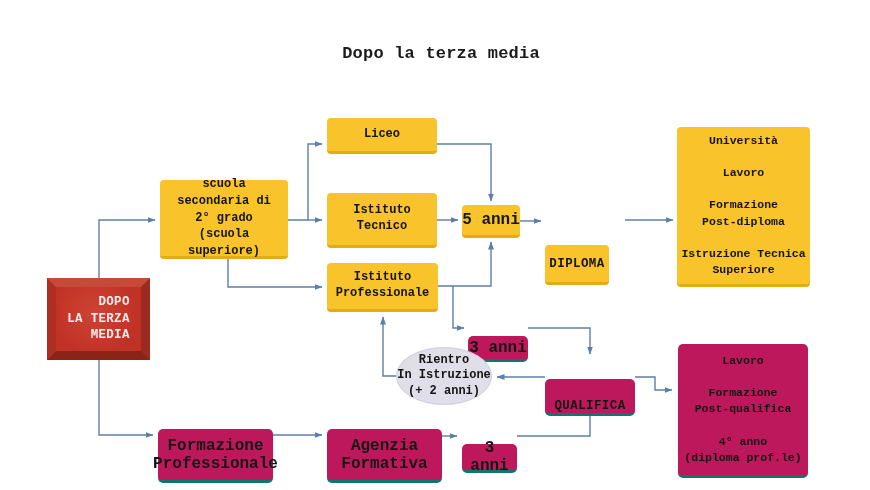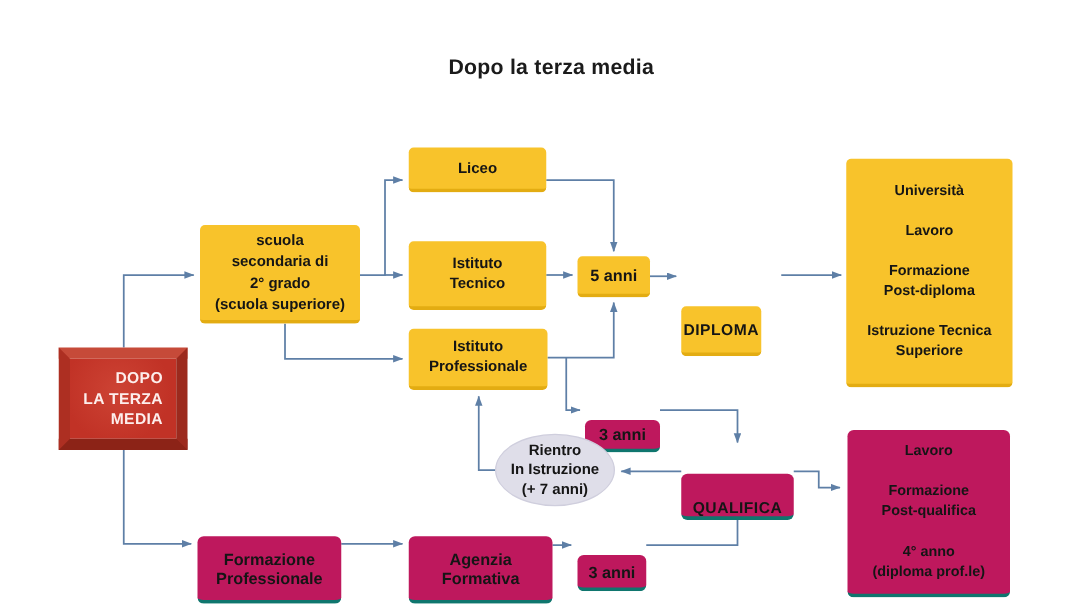--- a/index.html
+++ b/index.html
@@ -1,21 +1,21 @@
 <!DOCTYPE html>
 <html><head>
 <meta charset="utf-8">
 <style>
   * { margin: 0; padding: 0; box-sizing: border-box; }
   html,body { background:#ffffff; }
   .stage {
     position: relative;
     width: 870px; height: 490px;
     background: #ffffff;
-    font-family: Liberation Sans, sans-serif;
+    font-family: Liberation Mono, monospace;
     overflow: hidden;
   }
   .title {
     position: absolute; left: 0; top: 44px; width: 882px;
     text-align: center;
     font-size: 17px; font-weight: bold; color: #1b1b1b;
     letter-spacing: .2px;
   }
   svg.wires { position:absolute; left:0; top:0; z-index:1; }
   .node {
@@ -28,21 +28,21 @@
     background: #F8C32B;
     border-radius: 4px;
     border-bottom: 3px solid #e3ac12;
   }
   .blue {
     background: #be185d;
     border-radius: 5px;
     border-bottom: 3px solid #0f766e;
     margin-top: 21px;
   }
-  .small { font-size: 13px; }
+  .small { font-size: 16px; }
   .node-start {
     background: radial-gradient(circle at 45% 40%, #cd4334, #c13226 70%);
     border-top: 9px solid #c64a39;
     border-left: 9px solid #ad2f22;
     border-right: 9px solid #9c2a1e;
     border-bottom: 9px solid #8c2317;
     text-align: right;
   }
   .node-start .lbl { color: #fdeeec; font-size: 12.5px; line-height: 1.35; letter-spacing:.3px; }
   .node-scuola .lbl { font-size: 12px; line-height: 1.4; }
@@ -119,40 +119,40 @@
   </div>
 
   <div class="node yellow small" style="left:462px; top:205px; width:58px; height:33px;">
     <span class="lbl">5 anni</span>
   </div>
 
   <div class="node yellow node-diploma" style="left:545px; top:198px; width:64px; height:40px;margin-top:47px;">
     <span class="lbl">DIPLOMA</span>
   </div>
 
-  <div class="node yellow bigbox" style="left:677px; top:127px; width:133px; height:183px;">
+  <div class="node yellow bigbox" style="left:677px; top:127px; width:133px; height:160px;">
     <span class="lbl">Università
 
 Lavoro
 
 Formazione
 Post-diploma
 
 Istruzione Tecnica
 Superiore</span>
   </div>
 
   <div class="node blue small" style="left:468px; top:315px; width:60px; height:26px;">
     <span class="lbl">3 anni</span>
   </div>
 
   <div class="node node-rientro" style="left:396px; top:347px; width:96px; height:58px;">
     <span class="lbl">Rientro
 In Istruzione
-(+ 7 anni)</span>
+(+ 2 anni)</span>
   </div>
 
   <div class="node blue node-qualifica" style="left:545px; top:358px; width:90px; height:37px;align-items:flex-end;">
     <span class="lbl">QUALIFICA</span>
   </div>
 
   <div class="node blue bigbox" style="left:678px; top:323px; width:130px; height:134px;">
     <span class="lbl">Lavoro
 
 Formazione

